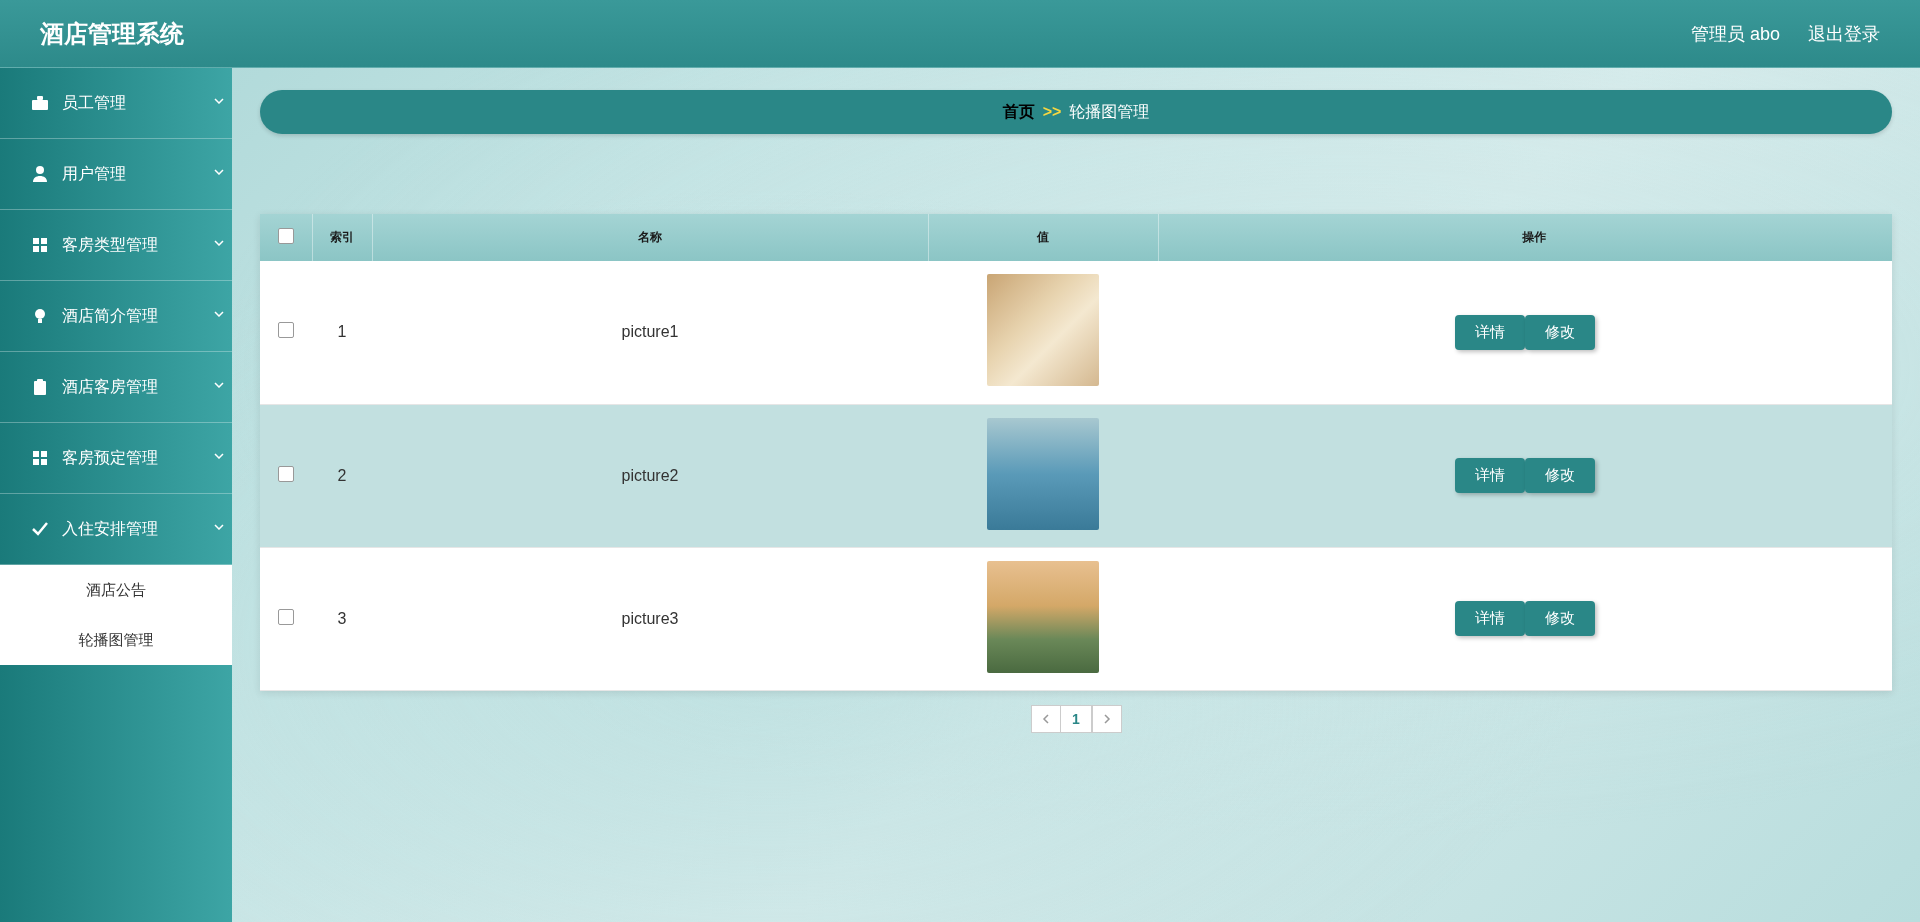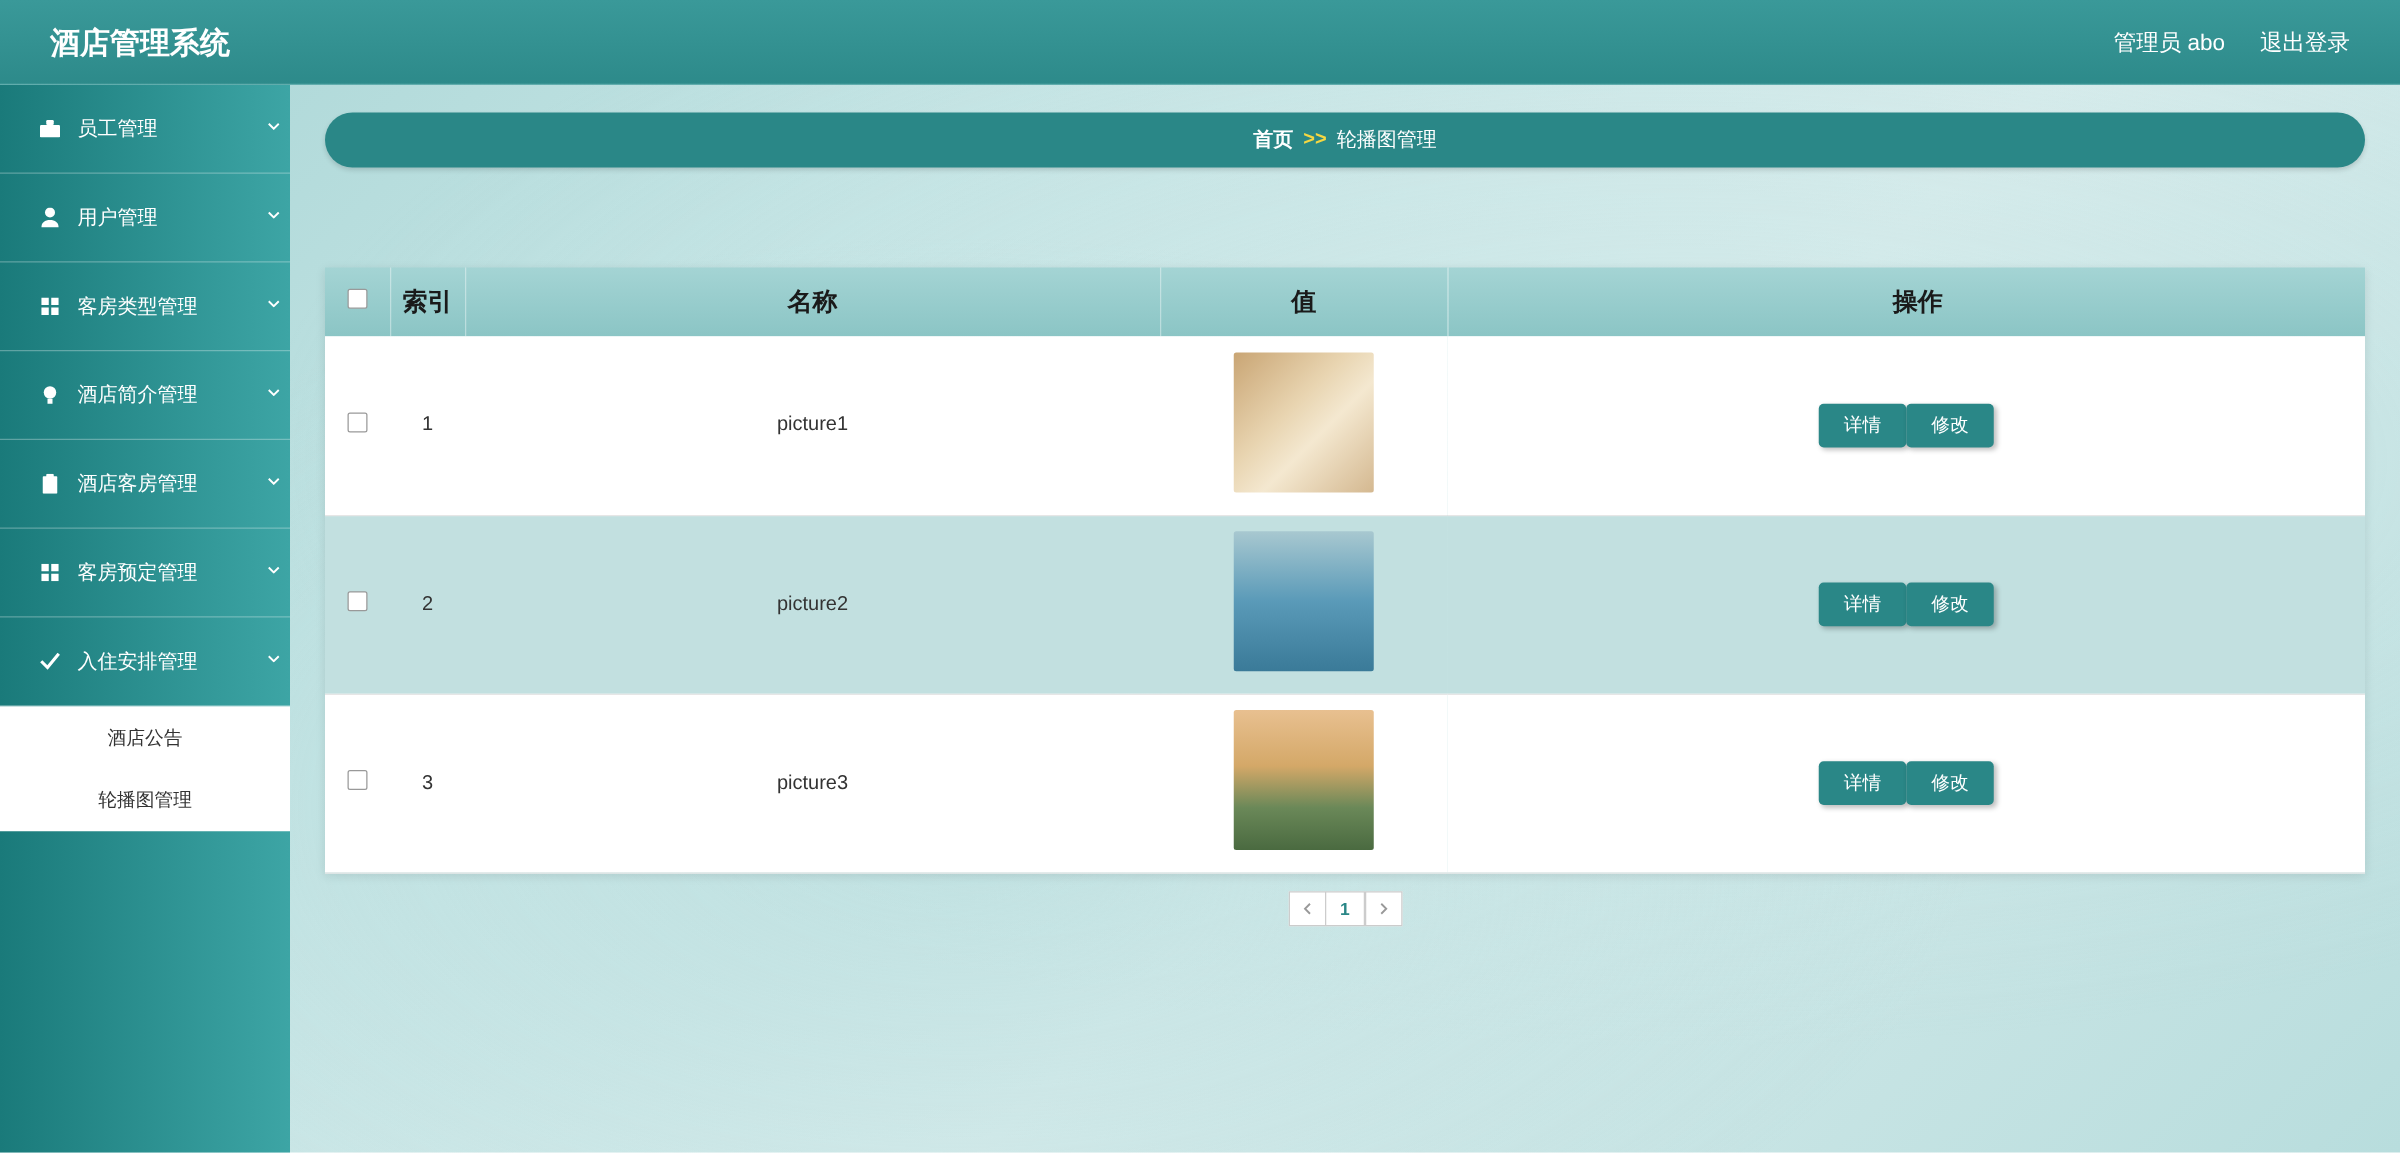--- a/index.html
+++ b/index.html
@@ -101,21 +101,21 @@
       border-radius: 22px;
       height: 44px;
       display: flex;
       align-items: center;
       justify-content: center;
       font-size: 16px;
       box-shadow: 0 2px 4px rgba(0,0,0,0.15);
       margin-bottom: 80px;
     }
     .breadcrumb-home {
-      color: #ffffff;
+      color: #000000;
       font-weight: bold;
       font-family: Liberation Mono, monospace;
     }
     .breadcrumb-sep {
       color: #f5d742;
       margin: 0 8px;
       font-weight: bold;
     }
     .breadcrumb-current {
       color: #fff;
@@ -126,21 +126,21 @@
     .table {
       width: 100%;
       border-collapse: collapse;
       box-shadow: 0 2px 8px rgba(0,0,0,0.1);
     }
     .table thead tr {
       background: linear-gradient(to bottom, #a4d4d4 0%, #8bc5c5 100%);
     }
     .table th {
       padding: 14px 8px;
-      font-size: 20px;
+      font-size: 12px;
       font-weight: bold;
       color: #1a1a1a;
       text-align: center;
       border-right: 1px solid rgba(255,255,255,0.4);
     }
     .table th:last-child { border-right: none; padding-left: 26px; }
     .table tbody tr:nth-child(odd) { background: #fff; }
     .table tbody tr:nth-child(even) { background: #c2e0e0; }
     .table td {
       padding: 10px 8px;

